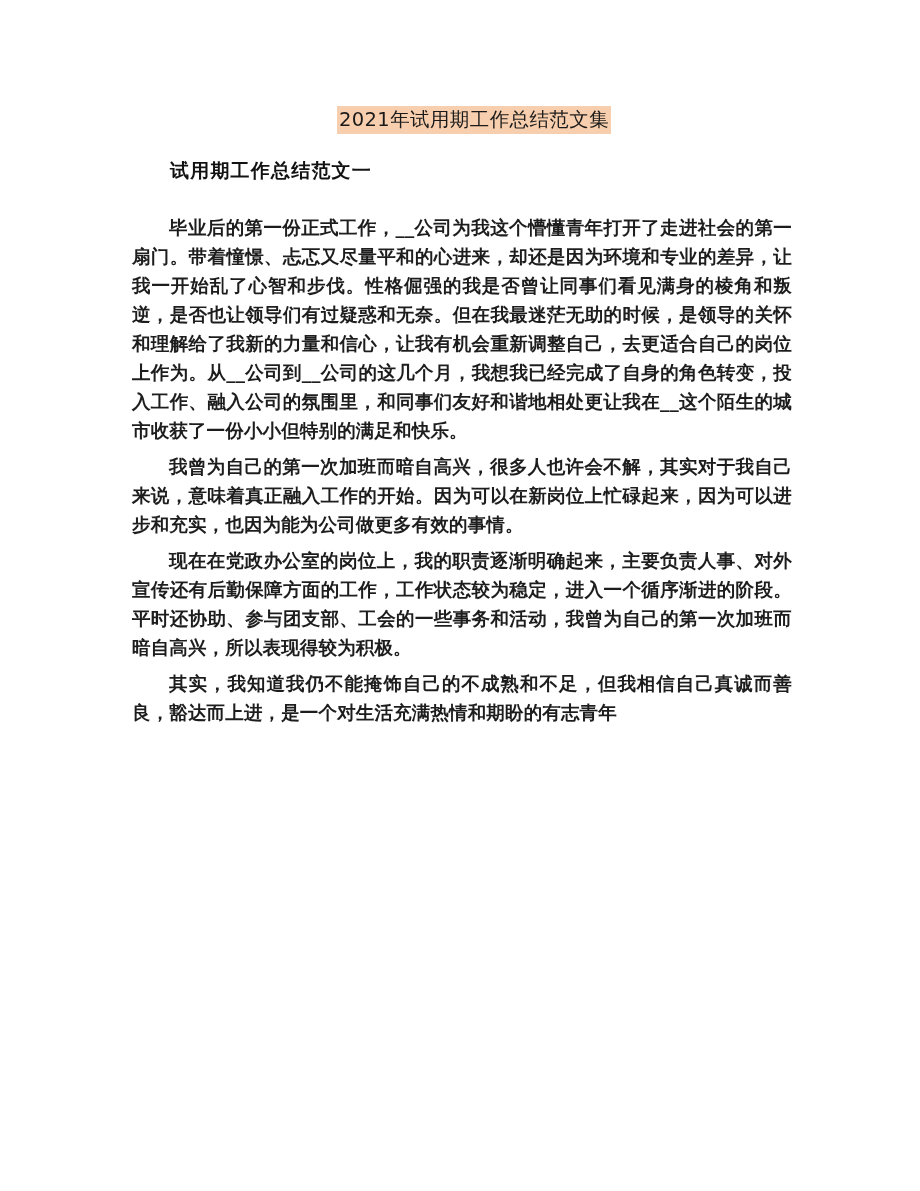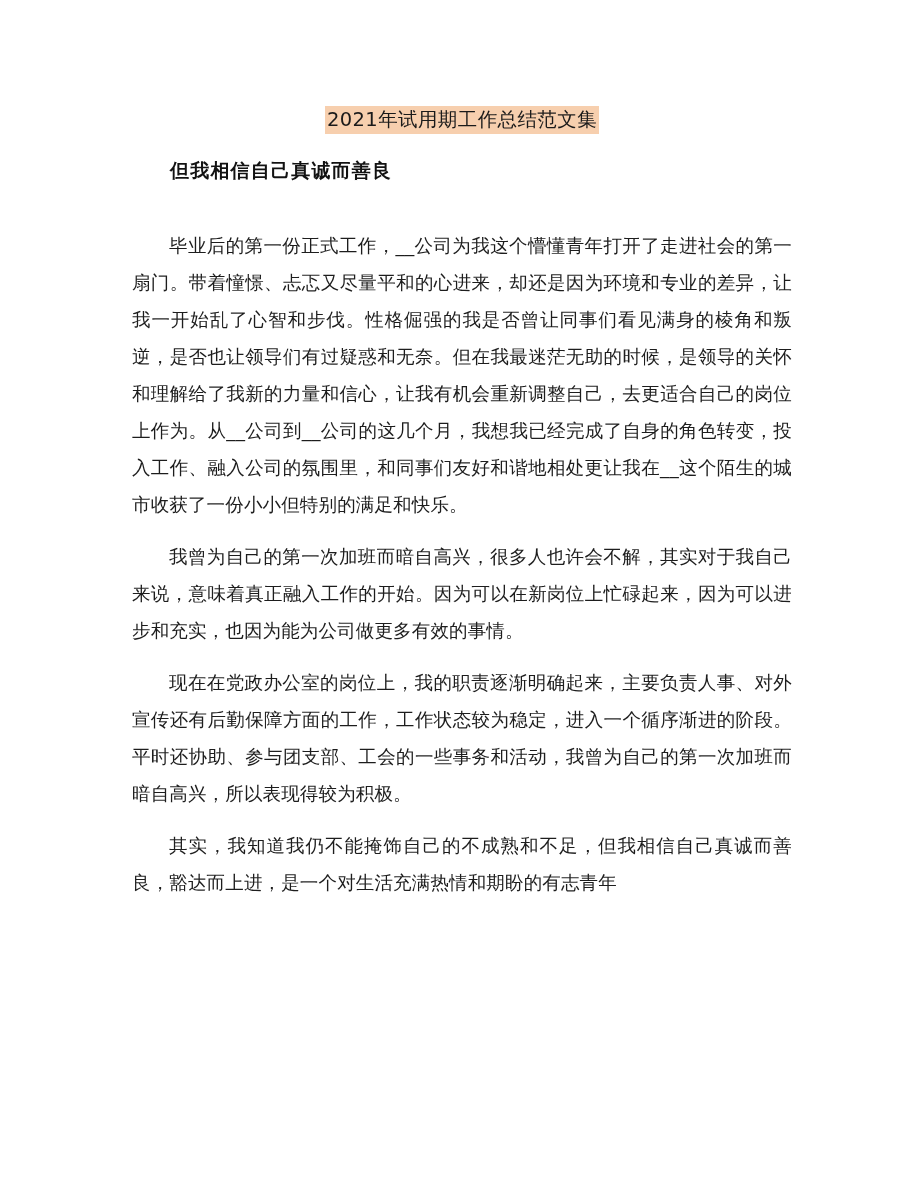--- a/index.html
+++ b/index.html
@@ -27,21 +27,21 @@
   .doc-title {
     text-align: center;
     font-size: 19.5px;
     line-height: 30px;
     color: #1a1a1a;
     margin: 0;
     padding: 0;
     font-weight: normal;
     letter-spacing: 0.4px;
     position: absolute;
-    left: 0;
+    left: 12px;
     top: 105px;
     width: 660px;
   }
   .doc-title .hl {
     background-color: #f7cfae;
     padding: 2px 2px 3px 2px;
   }
   .doc-subtitle {
     position: absolute;
     left: 38px;
@@ -53,41 +53,42 @@
     letter-spacing: 1.2px;
     margin: 0;
   }
   .body-block {
     position: absolute;
     left: 0;
     top: 212px;
     width: 660px;
   }
   p.para {
-    margin: 15px 0 7px 0;
+    margin: 1px 0 7px 0;
     font-size: 18.5px;
-    line-height: 37px;
+    line-height: 29px;
     color: #1d1d1d;
     text-align: justify;
     text-align-last: left;
     text-indent: 2em;
     letter-spacing: 0.15px;
     word-break: break-all;
     font-family: "DejaVu Sans", "Liberation Sans", sans-serif;
+    font-weight: bold;
   }
 </style>
 </head>
 <body>
 
 <div class="page">
   <div class="content">
 
     <h1 class="doc-title"><span class="hl">2021年试用期工作总结范文集</span></h1>
 
-    <h2 class="doc-subtitle">但我相信自己真诚而善良</h2>
+    <h2 class="doc-subtitle">试用期工作总结范文一</h2>
 
     <div class="body-block">
       <p class="para">毕业后的第一份正式工作，__公司为我这个懵懂青年打开了走进社会的第一扇门。带着憧憬、忐忑又尽量平和的心进来，却还是因为环境和专业的差异，让我一开始乱了心智和步伐。性格倔强的我是否曾让同事们看见满身的棱角和叛逆，是否也让领导们有过疑惑和无奈。但在我最迷茫无助的时候，是领导的关怀和理解给了我新的力量和信心，让我有机会重新调整自己，去更适合自己的岗位上作为。从__公司到__公司的这几个月，我想我已经完成了自身的角色转变，投入工作、融入公司的氛围里，和同事们友好和谐地相处更让我在__这个陌生的城市收获了一份小小但特别的满足和快乐。</p>
       <p class="para">我曾为自己的第一次加班而暗自高兴，很多人也许会不解，其实对于我自己来说，意味着真正融入工作的开始。因为可以在新岗位上忙碌起来，因为可以进步和充实，也因为能为公司做更多有效的事情。</p>
       <p class="para">现在在党政办公室的岗位上，我的职责逐渐明确起来，主要负责人事、对外宣传还有后勤保障方面的工作，工作状态较为稳定，进入一个循序渐进的阶段。平时还协助、参与团支部、工会的一些事务和活动，我曾为自己的第一次加班而暗自高兴，所以表现得较为积极。</p>
       <p class="para">其实，我知道我仍不能掩饰自己的不成熟和不足，但我相信自己真诚而善良，豁达而上进，是一个对生活充满热情和期盼的有志青年</p>
     </div>
 
   </div>
 </div>

